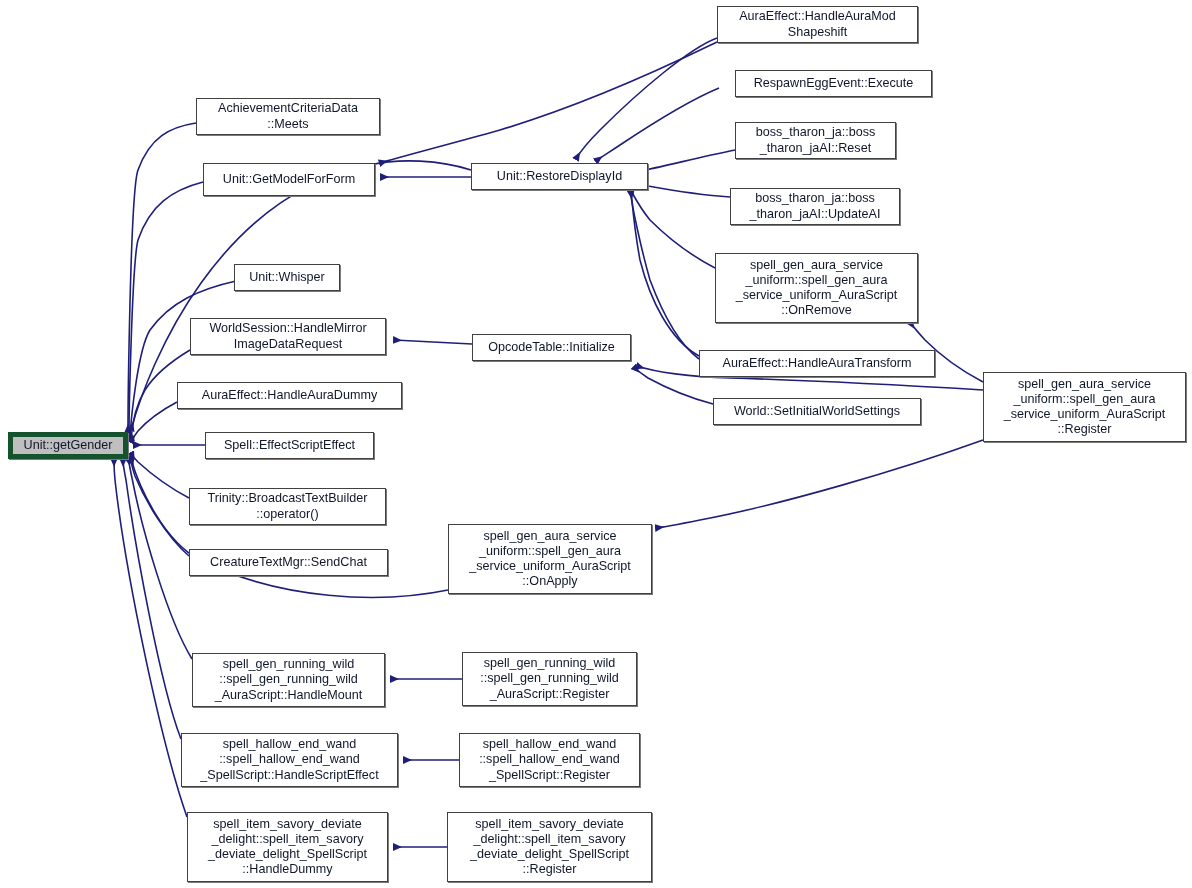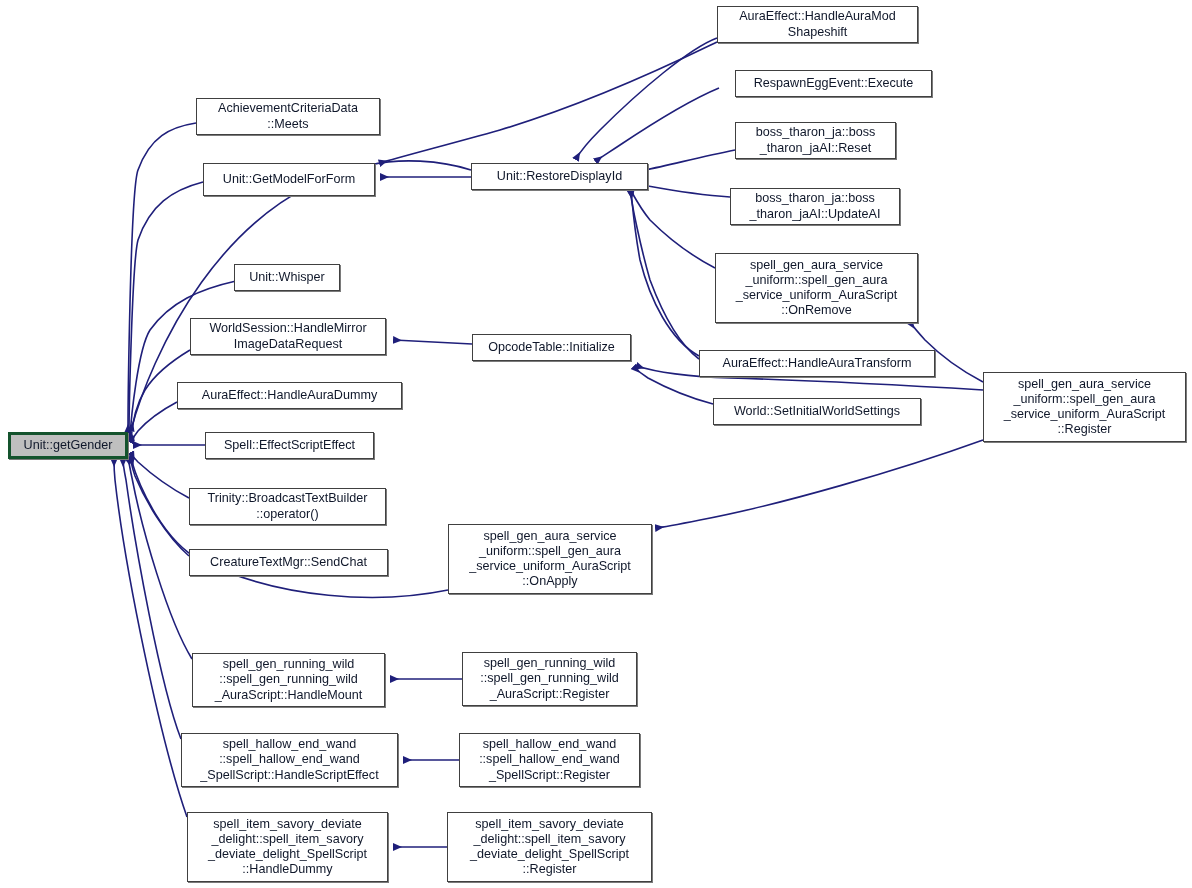--- a/index.html
+++ b/index.html
@@ -15,21 +15,21 @@
     font-size:12.6px;
     line-height:15.2px;
     text-align:center;
     display:flex;
     align-items:center;
     justify-content:center;
     white-space:pre-line;
     letter-spacing:0px;
     box-shadow:1px 1px 0 0 #7a7a7a;
   }
-  .node.current{background:#bfbfbf;border:3px solid #14532d;}
+  .node.current{background:#bfbfbf;border:5px solid #14532d;}
   .node span{display:block;width:100%;padding:0 3px;}
 </style>
 </head>
 <body>
 
 <div id="graph">
   <svg class="edges" viewBox="0 0 1192 888">
     <defs>
       <marker id="arrow" markerWidth="9" markerHeight="9" refX="8" refY="4.5" orient="auto" markerUnits="userSpaceOnUse">
         <path d="M0,4.5 L9,0.6 L9,8.4 Z" fill="#1f1f7a"></path>

